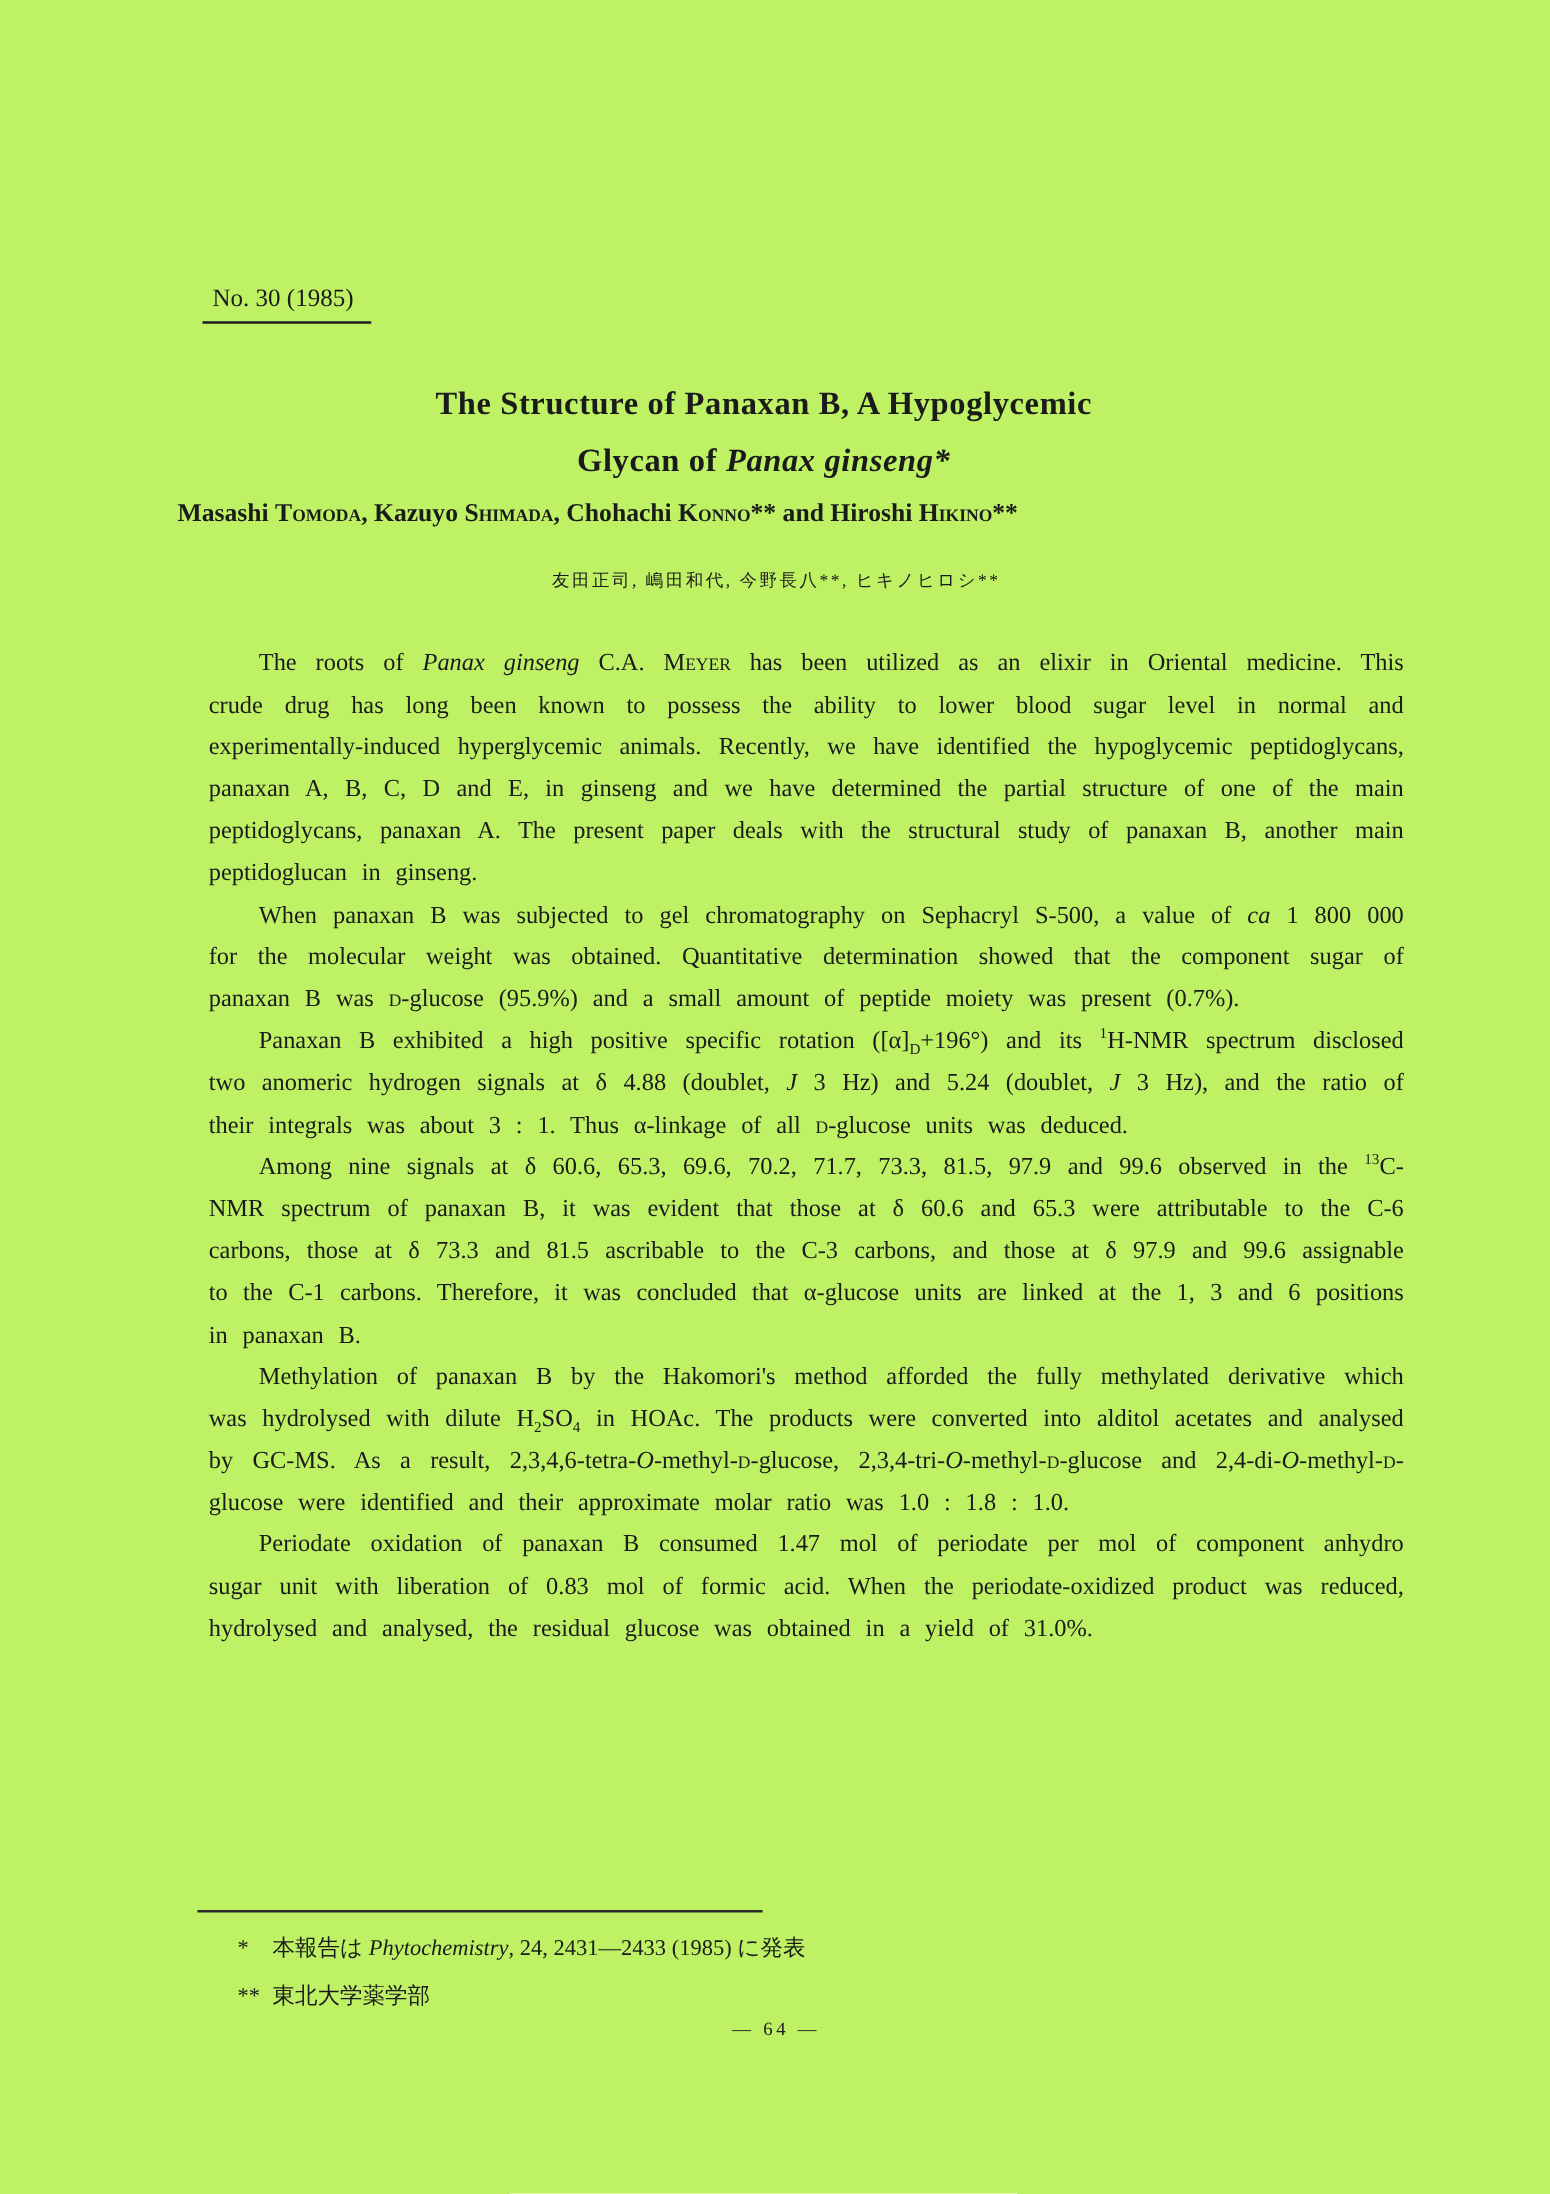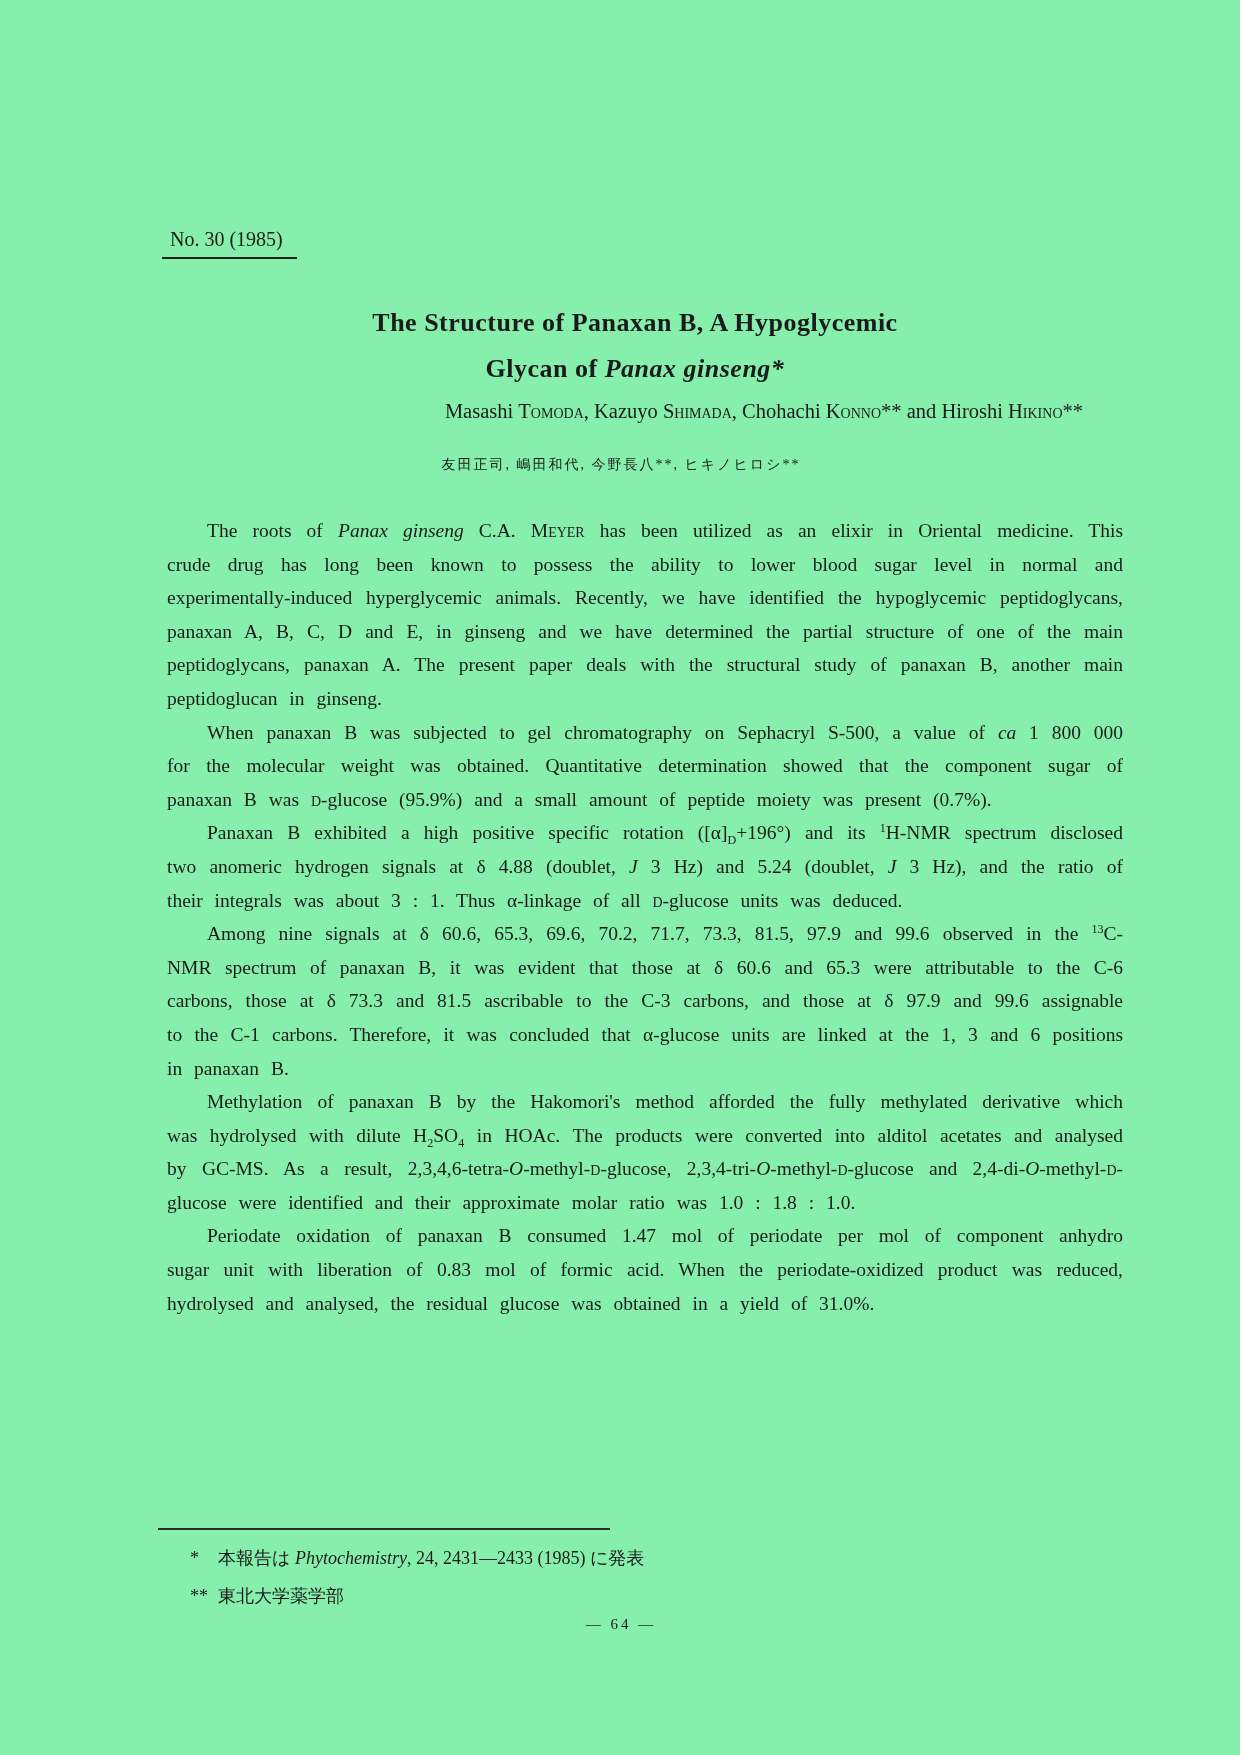--- a/index.html
+++ b/index.html
@@ -1,41 +1,41 @@
 <!DOCTYPE html>
 <html><head>
 <meta charset="utf-8">
 <style>
   html,body{margin:0;padding:0;background:#ffffff;}
   .page{
-    position:relative;width:1240px;height:1755px;background:#86efac;
+    position:relative;width:1240px;height:1755px;background:#bef264;
     color:#1b1b1b;font-family:"Liberation Serif","DejaVu Serif",serif;
     overflow:hidden;
   }
   .i{font-style:italic;}
   .b{font-weight:normal;}
   .sc{font-variant:small-caps;}
   .sup{vertical-align:super;font-size:0.62em;line-height:0;}
   .sub{vertical-align:sub;font-size:0.62em;line-height:0;}
 
   .journal-header{position:absolute;left:162px;top:228px;font-size:20px;}
   .journal-header .hdr-text{
     display:inline-block;border-bottom:2px solid #1f1f1f;
     padding:0 14px 6px 8px;
   }
 
   .paper-title{
-    position:absolute;left:156px;top:300px;width:958px;
+    position:absolute;left:132px;top:300px;width:958px;
     text-align:center;font-weight:bold;font-size:26px;line-height:46px;
     letter-spacing:0.5px;
   }
 
   .authors{
-    position:absolute;left:125px;top:400px;width:958px;
-    text-align:right;font-size:20.5px;
+    position:absolute;left:142px;top:400px;width:958px;
+    text-align:left;font-size:20.5px;font-weight:bold;
   }
 
   .authors-jp{
     position:absolute;left:142px;top:456px;width:958px;
     text-align:center;font-size:14px;letter-spacing:2px;
   }
 
   .body-text{
     position:absolute;left:127px;top:514px;width:956px;
     font-size:19.5px;line-height:33.6px;text-align:justify;

